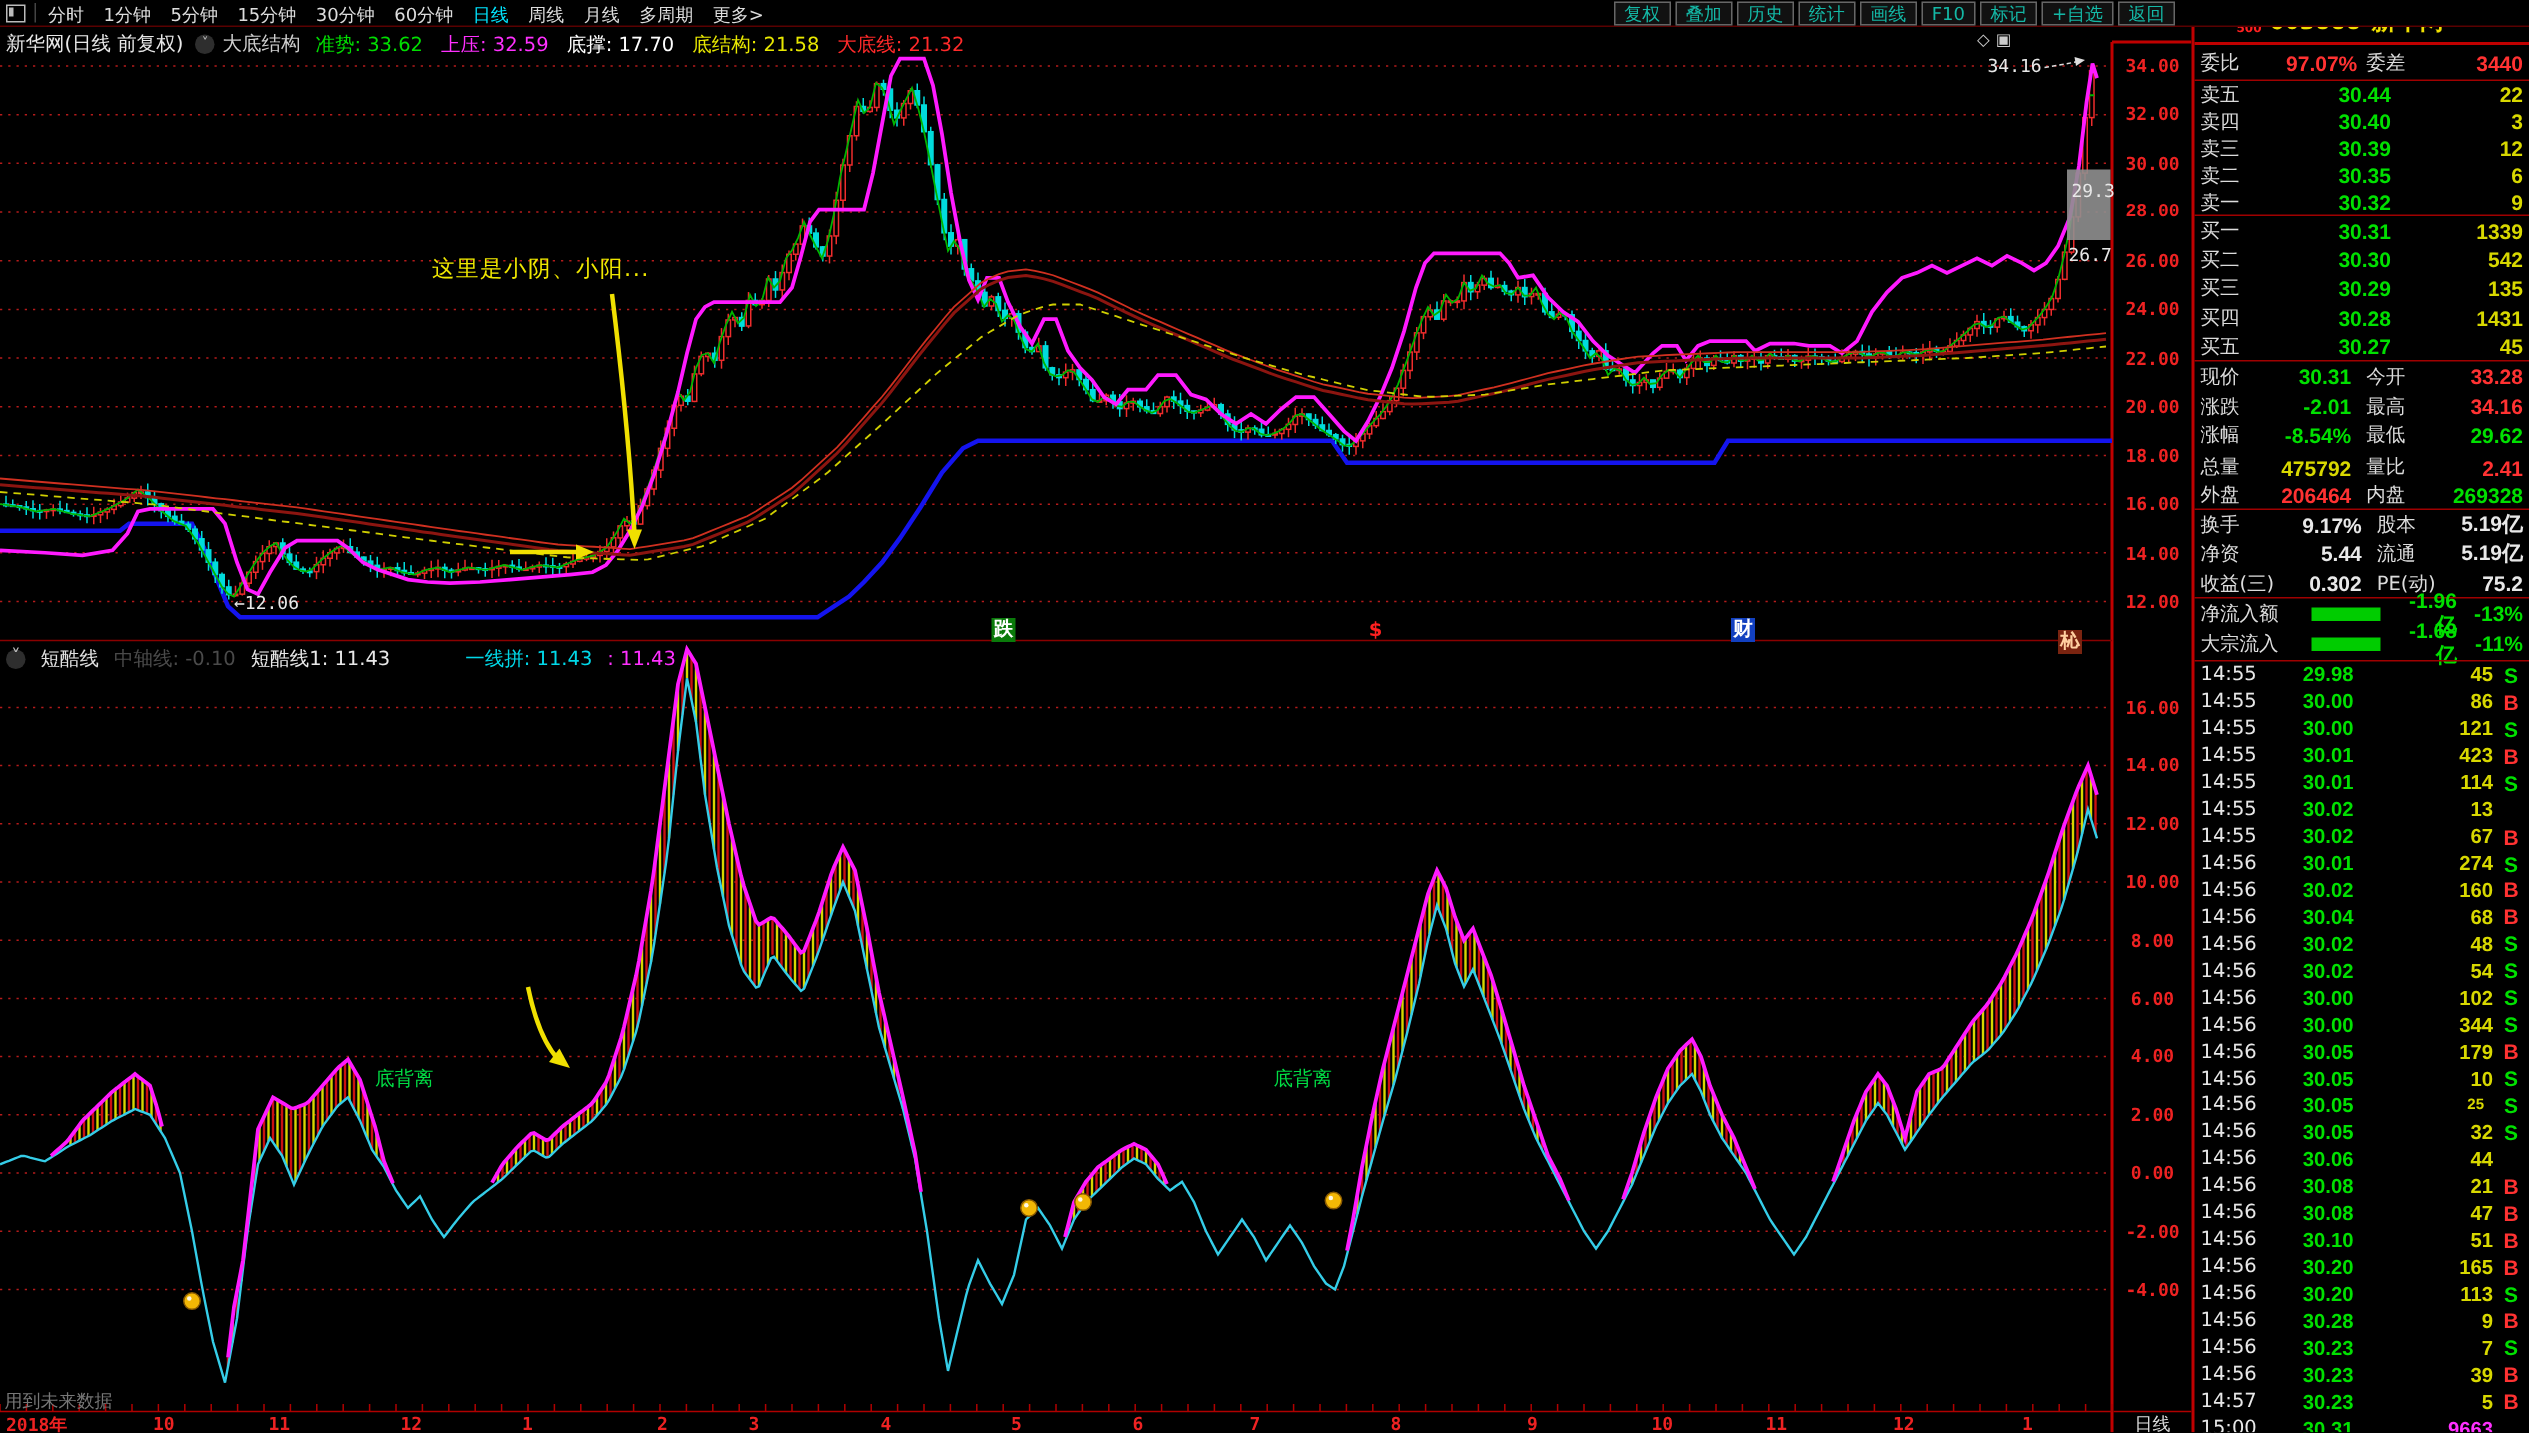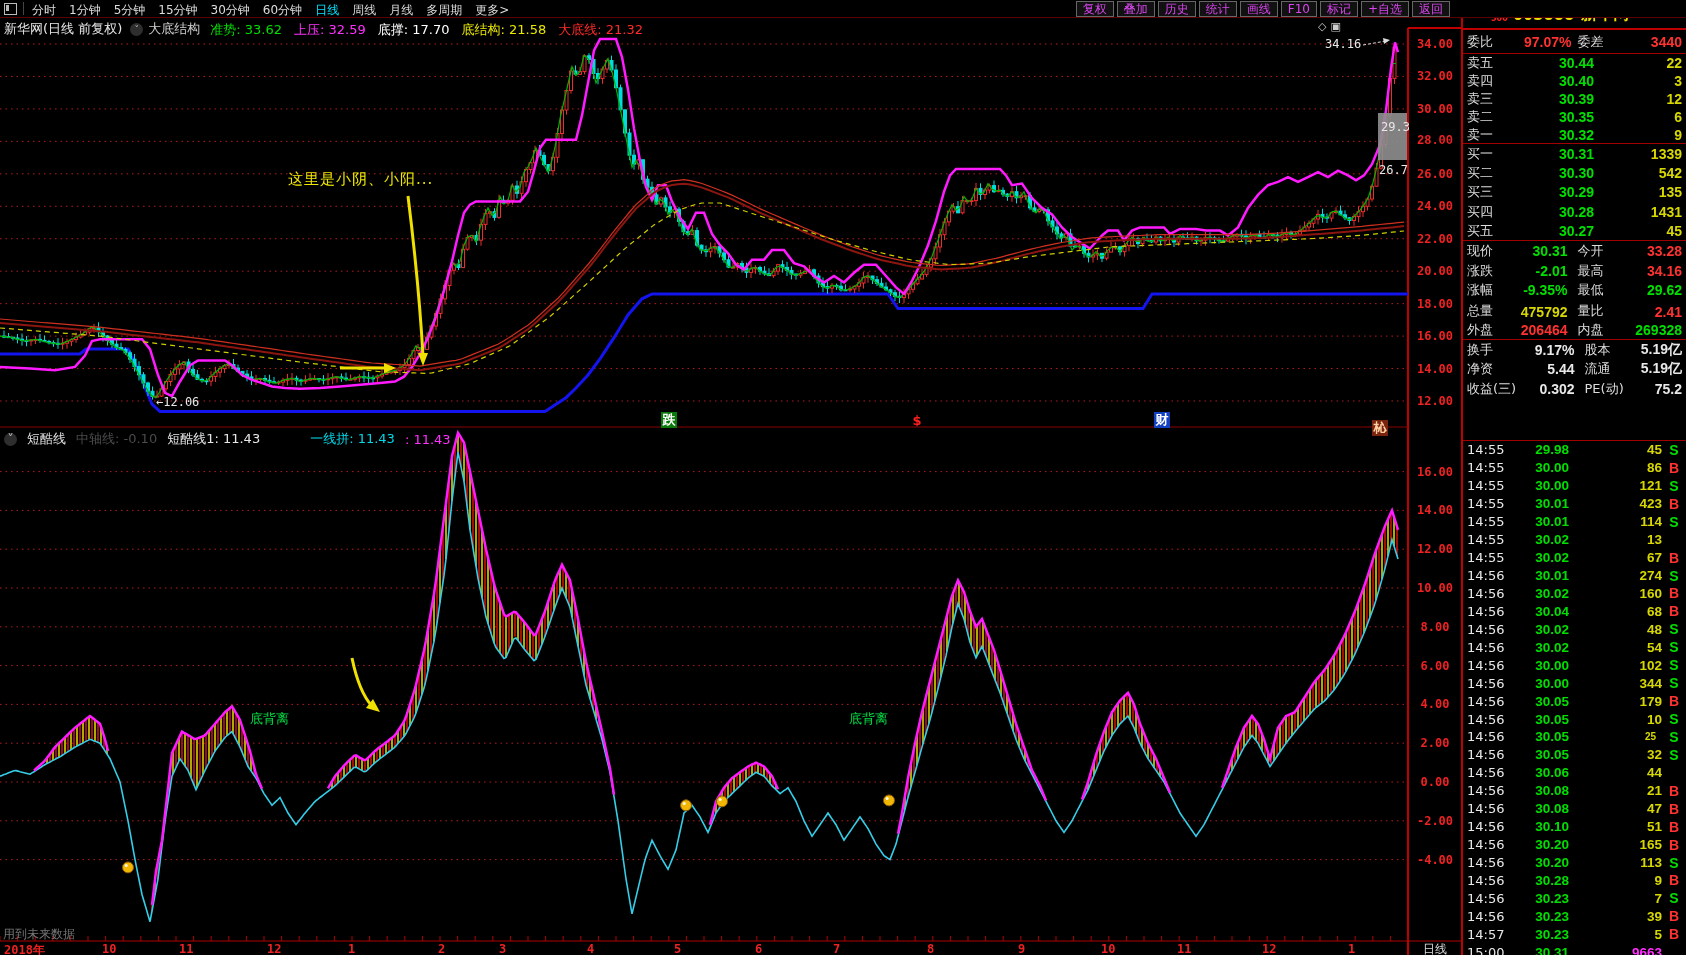--- a/index.html
+++ b/index.html
@@ -7,21 +7,21 @@
        font-family:"DejaVu Sans",sans-serif;-webkit-font-smoothing:none;}
   
   #menu-bar{position:absolute;left:0;top:0;width:1686px;height:17px;border-bottom:1px solid #5a0000;
             display:flex;align-items:center;z-index:30;background:#000;}
   .win-icon{width:11px;height:10px;border:1px solid #bbb;margin:0 6px 0 4px;position:relative;}
   .win-icon::after{content:"";position:absolute;left:1px;top:1px;width:3px;height:6px;background:#bbb;}
   .menu-sep{width:1px;height:13px;background:#444;margin-right:8px;}
   .menu-item{color:#ddd;font-size:12px;margin-right:13px;white-space:nowrap;cursor:default;}
   .menu-item.active{color:#00e5ff;}
   #menu-right{margin-left:auto;display:flex;align-items:center;margin-right:236px;}
-  .menu-btn{color:#d946ef;font-size:12px;border:1px solid #666;background:#111;
+  .menu-btn{color:#14b8a6;font-size:12px;border:1px solid #666;background:#111;
             padding:0 6px;height:14px;line-height:14px;margin-left:3px;white-space:nowrap;}
   
   #title-row{position:absolute;left:4px;top:20px;height:18px;display:flex;align-items:center;z-index:25;}
   #title-row .t-name{color:#e8e8e8;font-size:13px;margin-right:8px;white-space:nowrap;}
   .drop-icon{width:13px;height:13px;border-radius:50%;background:#2e2e2e;color:#bbb;font-size:9px;
              text-align:center;line-height:12px;margin-right:5px;}
   #title-row .t-ind{color:#cfcfcf;font-size:13px;margin-right:10px;}
   .t-field{font-size:13px;margin-right:12px;white-space:nowrap;}
   
   #chart-svg{position:absolute;left:0;top:0;z-index:5;}
@@ -1307,21 +1307,21 @@
           <span class="num c-up" style="flex:1;text-align:right">33.28</span>
         </div>
         <div class="row" style="height: 19.8px;">
           <span class="lbl" style="width:42px">涨跌</span>
           <span class="num c-dn" style="flex:1;text-align:right">-2.01</span>
           <span class="lbl" style="width:46px;margin-left:10px">最高</span>
           <span class="num c-up" style="flex:1;text-align:right">34.16</span>
         </div>
         <div class="row" style="height: 19.8px;">
           <span class="lbl" style="width:42px">涨幅</span>
-          <span class="num c-dn" style="flex:1;text-align:right">-9.35%</span>
+          <span class="num c-dn" style="flex:1;text-align:right">-8.54%</span>
           <span class="lbl" style="width:46px;margin-left:10px">最低</span>
           <span class="num c-dn" style="flex:1;text-align:right">29.62</span>
         </div>
         <div class="row" style="height: 19.8px; align-items: flex-end;">
           <span class="lbl" style="width:42px">总量</span>
           <span class="num c-vol" style="flex:1;text-align:right">475792</span>
           <span class="lbl" style="width:46px;margin-left:10px">量比</span>
           <span class="num c-up" style="flex:1;text-align:right">2.41</span>
         </div>
         <div class="row" style="height: 19.8px;">
@@ -1344,20 +1344,34 @@
           <span class="lbl" style="width:48px;margin-left:10px">流通</span>
           <span class="num c-wht" style="flex:1;text-align:right">5.19亿</span>
         </div>
         <div class="row" style="height: 19.5px;">
           <span class="lbl" style="width:58px">收益(三)</span>
           <span class="num c-wht" style="flex:1;text-align:right">0.302</span>
           <span class="lbl" style="width:48px;margin-left:10px">PE(动)</span>
           <span class="num c-wht" style="flex:1;text-align:right">75.2</span>
         </div>
       </div>
+    <div class="sect" id="s-flows" style="top:398px;height:42px;">
+        <div class="row" style="height: 20px;">
+          <span class="lbl" style="width:72px">净流入额</span>
+          <span class="bar-green"></span>
+          <span class="num c-dn" style="flex:1;text-align:right">-1.96亿</span>
+          <span class="num c-dn" style="width:44px;text-align:right">-13%</span>
+        </div>
+        <div class="row" style="height: 20px;">
+          <span class="lbl" style="width:72px">大宗流入</span>
+          <span class="bar-green"></span>
+          <span class="num c-dn" style="flex:1;text-align:right">-1.68亿</span>
+          <span class="num c-dn" style="width:44px;text-align:right">-11%</span>
+        </div>
+      </div>
     <div class="sect" id="tick-list" style="top:440px;height:515px;overflow:hidden;">
         <div class="row">
           <span style="color:#e8e8e8;font-size:13px;width:46px">14:55</span>
           <span class="num c-dn" style="width:56px;text-align:right;font-size:13.5px">29.98</span>
           <span class="num c-vol" style="flex:1;text-align:right;font-size:13.5px;margin-right:4px">45</span>
           <span class="num c-dn" style="width:16px;text-align:center">S</span>
         </div>
         <div class="row">
           <span style="color:#e8e8e8;font-size:13px;width:46px">14:55</span>
           <span class="num c-dn" style="width:56px;text-align:right;font-size:13.5px">30.00</span>

